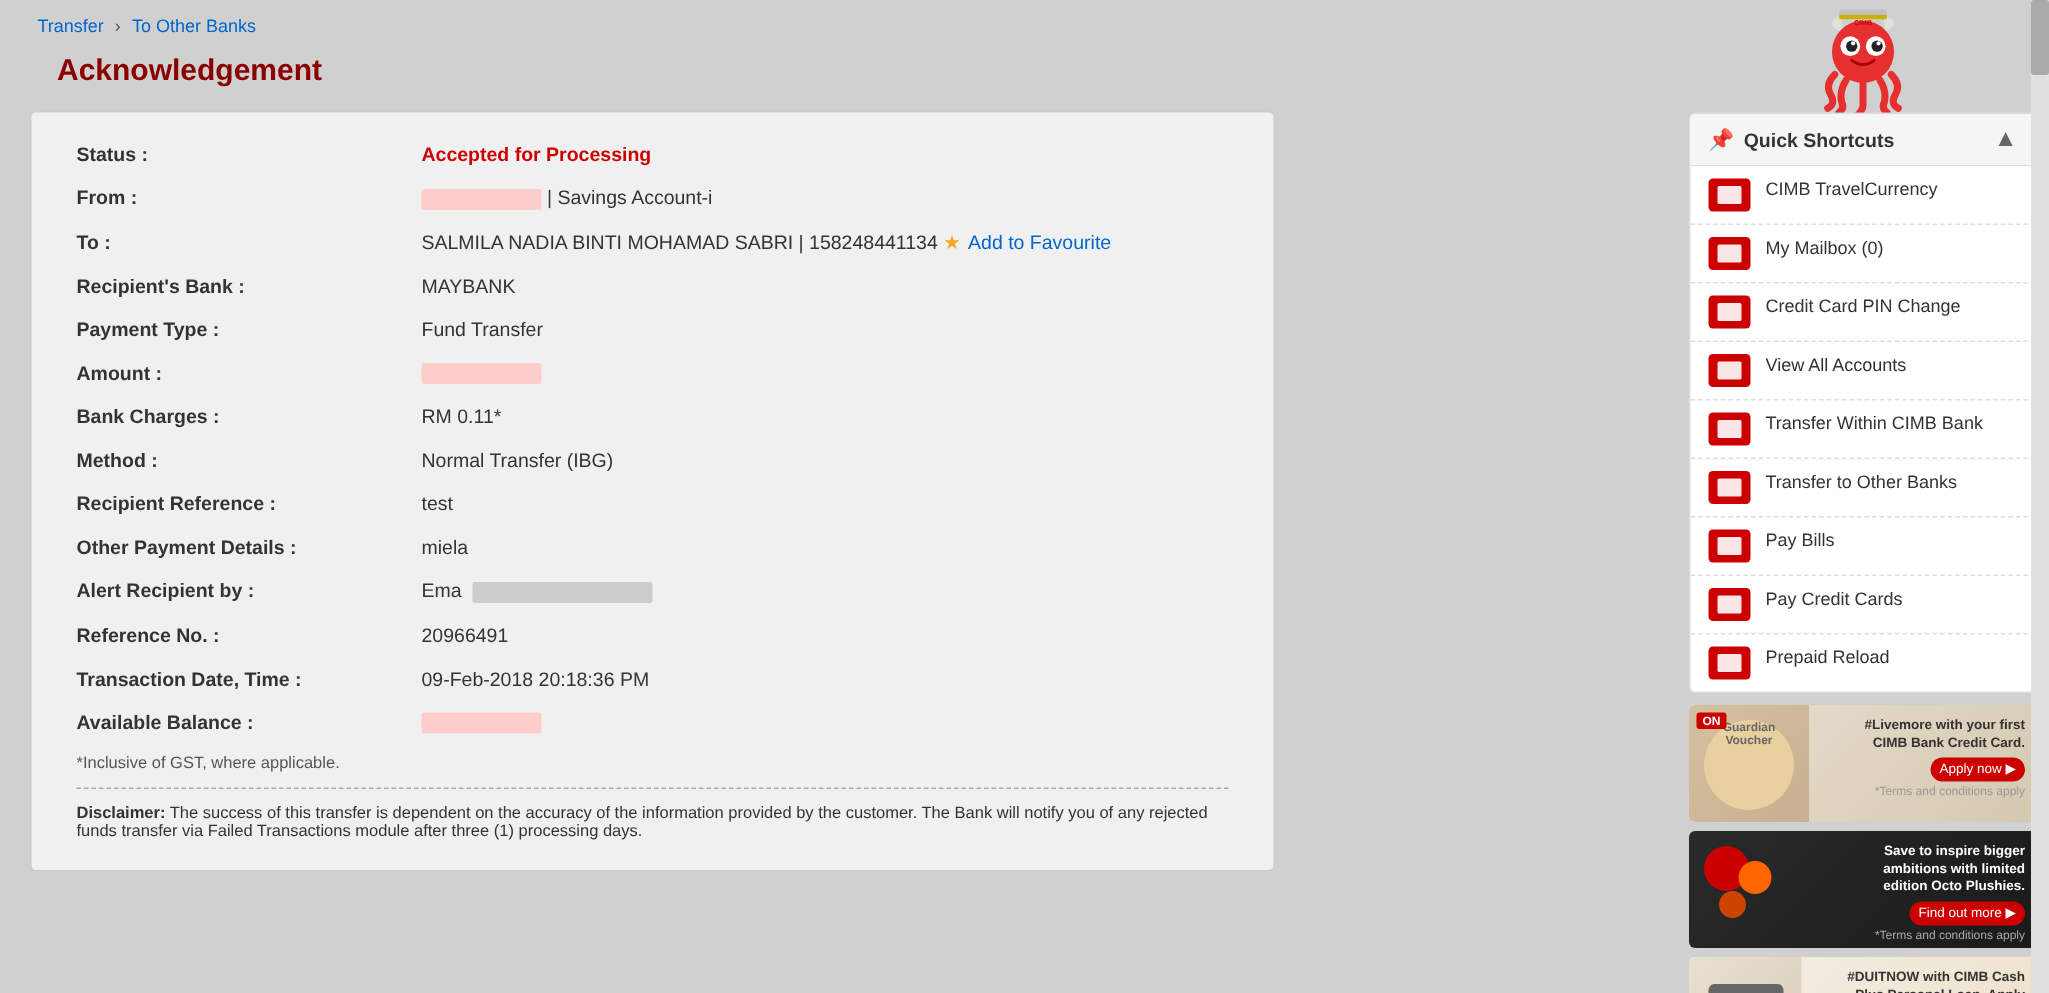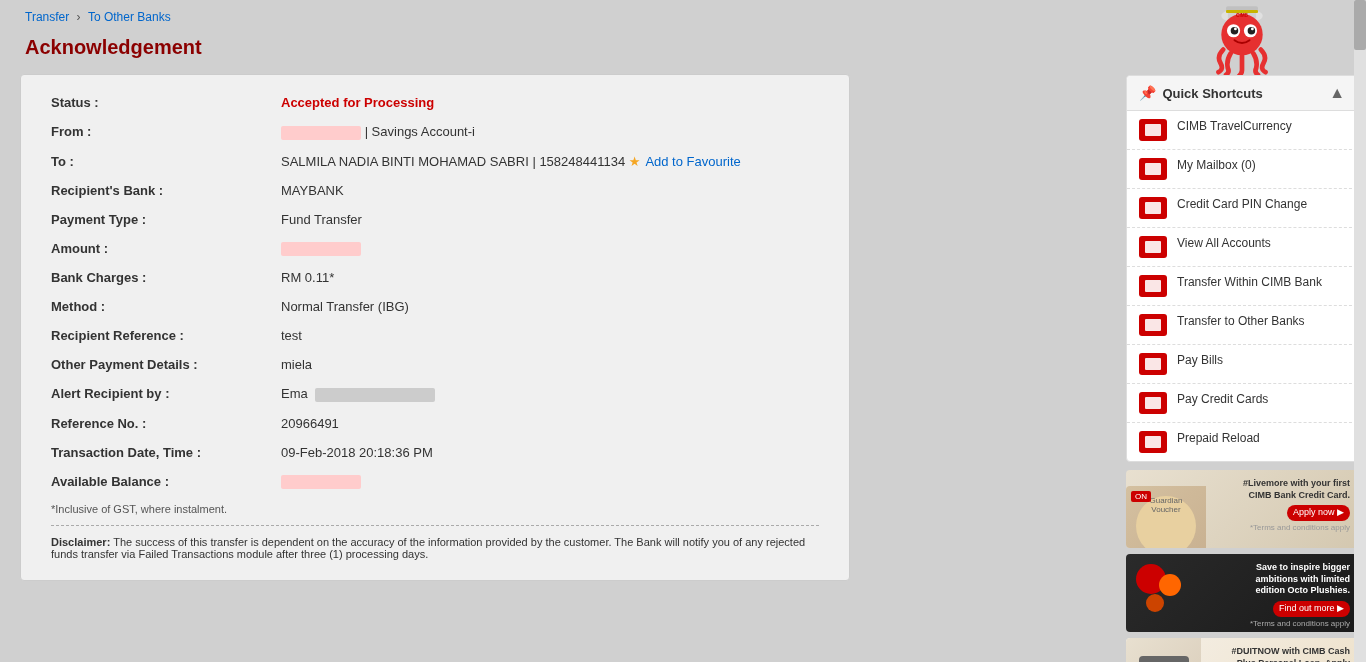--- a/index.html
+++ b/index.html
@@ -24,21 +24,21 @@
       margin-bottom: 12px;
       margin-left: 5px;
     }
     .breadcrumb span { color: #555; margin: 0 4px; }
 
     .page-title {
       font-size: 20px;
       font-weight: bold;
       color: #8b0000;
       margin-bottom: 15px;
-      margin-left: 5px;
+      margin-left: 18px;
     }
 
     .ack-card {
       background: #f0f0f0;
       border: 1px solid #ccc;
       border-radius: 4px;
       padding: 20px 30px 20px 30px;
       max-width: 830px;
     }
 
@@ -365,21 +365,21 @@
         <div class="ack-value">09-Feb-2018 20:18:36 PM</div>
       </div>
 
       <div class="ack-row">
         <div class="ack-label">Available Balance :</div>
         <div class="ack-value">
           <span class="blurred-box"></span>
         </div>
       </div>
 
-      <div class="footnote">*Inclusive of GST, where instalment.</div>
+      <div class="footnote">*Inclusive of GST, where applicable.</div>
 
       <div class="disclaimer-section">
         <p class="disclaimer-text">
           <strong>Disclaimer:</strong><span> The success of this transfer is dependent on the accuracy of the information provided by the customer. The Bank will notify you of any rejected funds transfer via Failed Transactions module after three (1) processing days.</span>
         </p>
       </div>
 
     </div>
   </div>
 
@@ -478,21 +478,21 @@
         <div class="qs-icon-inner"></div>
       </div>
       <span class="qs-label">Prepaid Reload</span>
     </div>
         </div>
     </div>
 
     <div class="promo-banners">
 
       <div class="promo-banner promo-1">
-        <div style="position:absolute; left:0; top:16px; width:80px; height:100%; background:linear-gradient(135deg,#d4c0a0,#c8b090); border-radius:4px 0 0 4px;">
+        <div style="position:absolute; left:0; top:0; width:80px; height:100%; background:linear-gradient(135deg,#d4c0a0,#c8b090); border-radius:4px 0 0 4px;font-weight:bold;">
           <div style="position:absolute; top:5px; left:5px; background:#cc0000; color:white; font-size:8px; padding:1px 4px; border-radius:2px;">ON</div>
           <div style="width:60px; height:60px; background:#e8d0a0; border-radius:50%; margin:10px auto; display:flex; align-items:flex-start; justify-content:center;">
             <div style="font-size:8px; text-align:center; color:#666;">Guardian<br>Voucher</div>
           </div>
         </div>
         <div class="promo-text">
           <div style="font-size:9px; font-weight:bold; color:#333;">#Livemore with your first CIMB Bank Credit Card.</div>
           <div class="apply-btn">Apply now ▶</div>
           <div style="font-size:8px; color:#999; margin-top:2px;">*Terms and conditions apply</div>
         </div>

